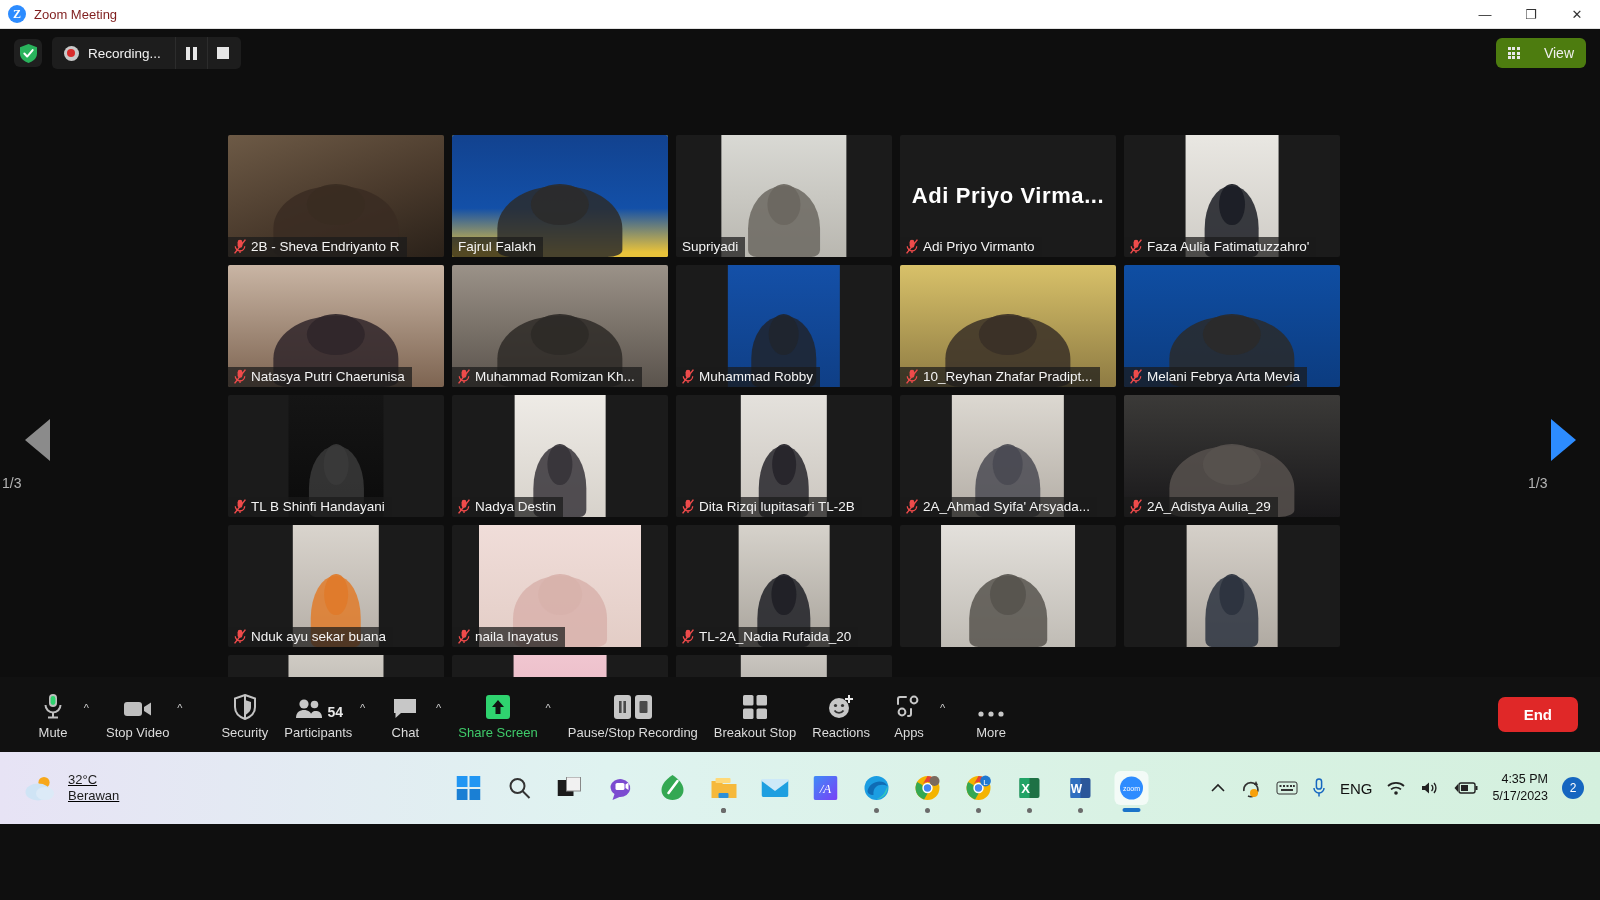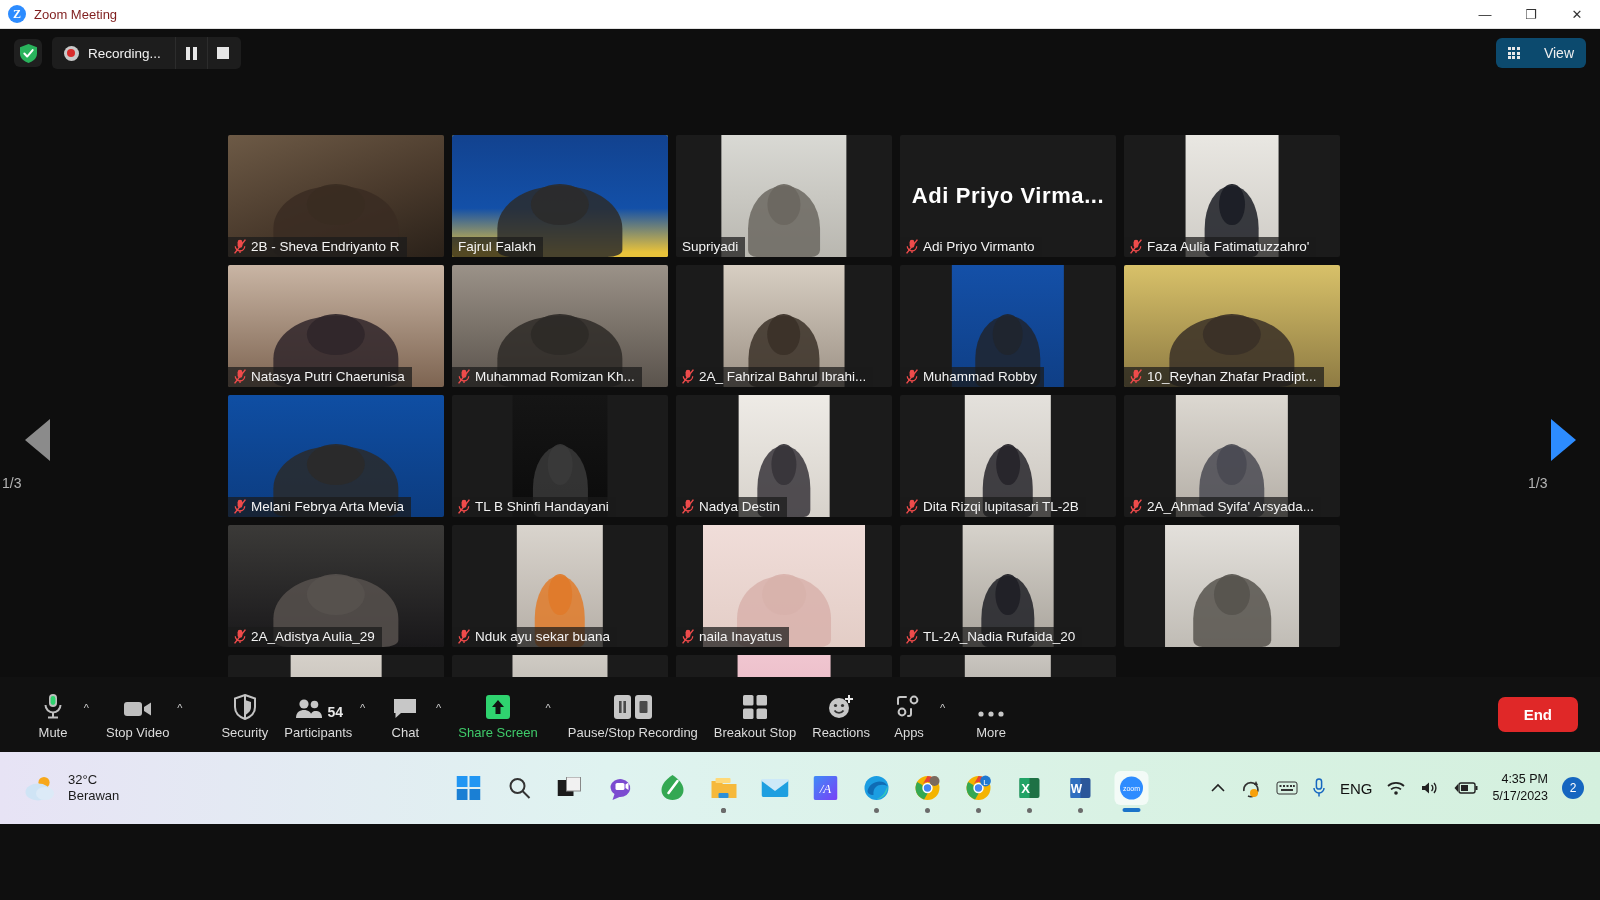--- a/index.html
+++ b/index.html
@@ -58,21 +58,21 @@
   .recbox .reclabel { color: #f2f2f2; font-size: 13.5px; padding-right: 14px; }
   .recbtn {
     width: 32px; height: 32px; display: flex; align-items: center; justify-content: center;
     border-left: 1px solid #2c2c2c;
   }
   .recbtn .pausebars { display: flex; gap: 3px; }
   .recbtn .pausebars span { width: 4px; height: 13px; background: #e6e6e6; display: block;}
   .recbtn .stopsq { width: 12px; height: 12px; background: #e6e6e6; }
   .viewbtn {
     margin-left: auto; height: 30px; display: flex; align-items: center; gap: 24px;
-    background: #0c4a6e; border-radius: 6px; padding: 3px 12px;
+    background: #4d7c0f; border-radius: 6px; padding: 3px 12px;
     color: #f0f0f0; font-size: 14px;
   }
   .grid-icon { display: grid; grid-template-columns: repeat(3,3px); grid-template-rows: repeat(3,3px); gap: 1.5px; }
   .grid-icon span { width: 3px; height: 3px; background: #e8e8e8; display: block; }
 
   
   .gallery {
     position: absolute; left: 228px; top: 106px;
     width: 1112px;
     display: grid; grid-template-columns: repeat(5, 216px);
@@ -135,21 +135,21 @@
     padding: 9px 26px; border-radius: 7px; margin-left: 8px;
   }
   .count { color: #e9e9e9; font-size: 14px; margin-left: 4px; font-weight: 600; margin-top: 13px;}
 
   
   .taskbar {
     height: 72px; width: 1600px;
     background: linear-gradient(90deg,#e7e3f5 0%,#dff3f0 38%,#d9f2e4 70%,#d4f0de 100%);
     display: flex; align-items: center; position: relative;
   }
-  .weather { display: flex; align-items: center; gap: 10px; margin-left: 24px; }
+  .weather { display: flex; align-items: center; gap: 10px; margin-left: 24px; text-decoration: underline; }
   .weather .txt { font-size: 13px; color: #1b1b1b; line-height: 1.25; }
   .tasks { position: absolute; left: 50%; transform: translateX(-50%); display: flex; align-items: center; gap: 17px; }
   .tkicon { width: 34px; height: 34px; position: relative; display:flex; align-items:center; justify-content:center;}
   .tkicon .dot {
     position: absolute; bottom: -8px; left: 50%; transform: translateX(-50%);
     width: 5px; height: 5px; border-radius: 50%; background: #6b6b6b;
   }
   .tkicon.activeapp { background: #f3fbf7; border-radius: 6px; }
   .tkicon.activeapp .bar {
     position: absolute; bottom: -7px; left: 50%; transform: translateX(-50%);
@@ -326,37 +326,20 @@
             <rect x="3.6" y="0.8" width="4.8" height="8" rx="2.4" fill="#ef4b4b"></rect>
             <path d="M1.3 7.2 A4.7 4.7 0 0 0 10.7 7.2" stroke="#ef4b4b" stroke-width="1.3" fill="none"></path>
             <line x1="6" y1="11.5" x2="6" y2="14" stroke="#ef4b4b" stroke-width="1.3"></line>
             <line x1="0.6" y1="14.4" x2="11.4" y2="0.6" stroke="#ef4b4b" stroke-width="1.5"></line>
           </svg>
           <span class="nm">Muhammad Romizan Kh...</span>
         </div>
       </div>
       <div class="tile">
         <div class="vid">
-          <div class="inner" style="width:56%;background:linear-gradient(180deg,#d7cec2 0%,#9d9286 100%);">
-            <div style="position:absolute;left:50%;bottom:0;transform:translateX(-50%);width:58%;height:58%;background:#3b3128;border-radius:48% 48% 12% 12%/60% 60% 10% 10%;opacity:.85;"></div>
-            <div style="position:absolute;left:50%;bottom:26%;transform:translateX(-50%);width:27%;height:34%;background:#3b3128;border-radius:50%;opacity:.92;"></div>
-          </div>
-        </div>
-        <div class="namebar">
-          <svg class="mutedmic" viewBox="0 0 12 15">
-            <rect x="3.6" y="0.8" width="4.8" height="8" rx="2.4" fill="#ef4b4b"></rect>
-            <path d="M1.3 7.2 A4.7 4.7 0 0 0 10.7 7.2" stroke="#ef4b4b" stroke-width="1.3" fill="none"></path>
-            <line x1="6" y1="11.5" x2="6" y2="14" stroke="#ef4b4b" stroke-width="1.3"></line>
-            <line x1="0.6" y1="14.4" x2="11.4" y2="0.6" stroke="#ef4b4b" stroke-width="1.5"></line>
-          </svg>
-          <span class="nm">2A_ Fahrizal Bahrul Ibrahi...</span>
-        </div>
-      </div>
-      <div class="tile">
-        <div class="vid">
           <div class="inner" style="width:52%;background:linear-gradient(180deg,#1450a8 0%,#0f3f86 100%);">
             <div style="position:absolute;left:50%;bottom:0;transform:translateX(-50%);width:58%;height:58%;background:#20252e;border-radius:48% 48% 12% 12%/60% 60% 10% 10%;opacity:.85;"></div>
             <div style="position:absolute;left:50%;bottom:26%;transform:translateX(-50%);width:27%;height:34%;background:#20252e;border-radius:50%;opacity:.92;"></div>
           </div>
         </div>
         <div class="namebar">
           <svg class="mutedmic" viewBox="0 0 12 15">
             <rect x="3.6" y="0.8" width="4.8" height="8" rx="2.4" fill="#ef4b4b"></rect>
             <path d="M1.3 7.2 A4.7 4.7 0 0 0 10.7 7.2" stroke="#ef4b4b" stroke-width="1.3" fill="none"></path>
             <line x1="6" y1="11.5" x2="6" y2="14" stroke="#ef4b4b" stroke-width="1.3"></line>

